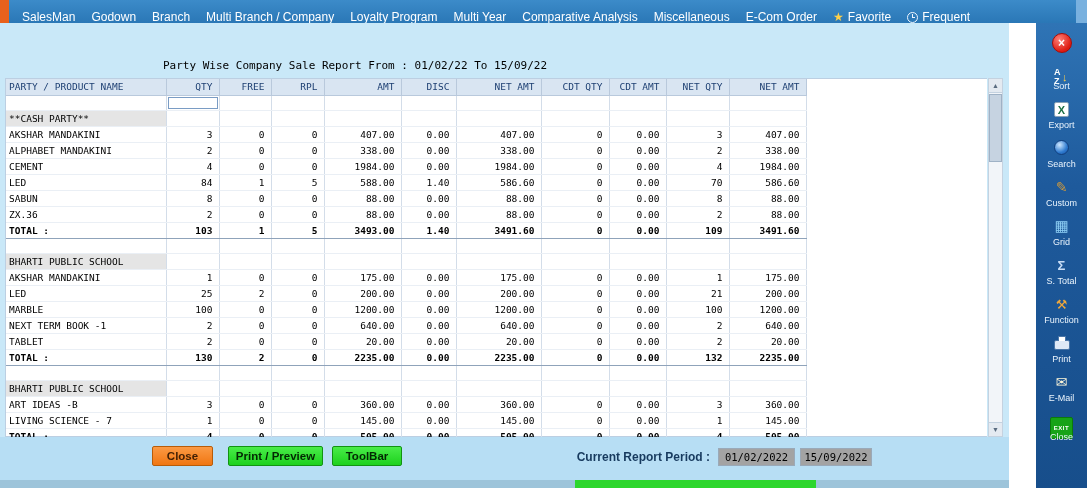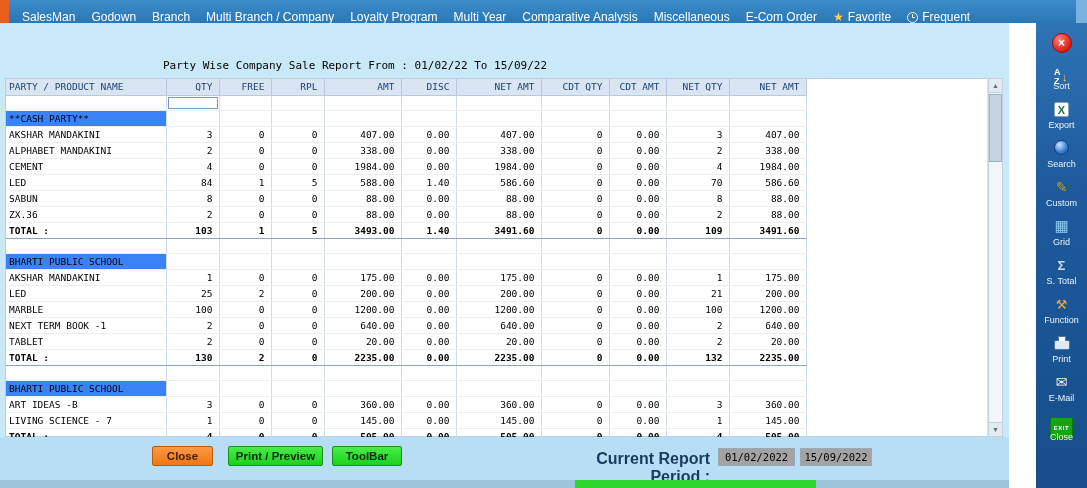--- a/index.html
+++ b/index.html
@@ -31,21 +31,21 @@
               background:#fff; border:1px solid #bccfe2; border-right:none; }
   table.grid { border-collapse:collapse; table-layout:fixed; width:800px;
                font-family:"DejaVu Sans Mono", monospace; font-size:9.5px; color:#000; }
   .grid th { background:#d9e5f2; color:#1d3f72; font-weight:normal; font-size:9.5px; height:16px;
              border-right:1px solid #b9c9dc; border-bottom:1px solid #b9c9dc; padding:0 6px;
              text-align:right; white-space:nowrap; overflow:hidden; }
   .grid th.name { text-align:left; padding-left:3px; }
   .grid td { height:15px; line-height:15px; border-right:1px solid #d3dde9; border-bottom:1px solid #eaeff5;
              padding:0 6px; text-align:right; white-space:nowrap; overflow:hidden; }
   .grid td.name { text-align:left; padding-left:3px; }
-  tr.group td.name { background:#3b82f6; }
+  tr.group td.name { background:#e5e5e5; }
   tr.total td { font-weight:bold; border-top:1px solid #8fa3ba; border-bottom:1px solid #8fa3ba; }
   tr.filter td { padding:1px 1px; }
   .filter-input { width:100%; height:12px; border:1px solid #7a9cc4; outline:none;
                   font:inherit; display:block; background:#fff; }
 
   
   .vscroll { position:absolute; left:988px; top:55px; width:15px; height:359px;
              background:#f2f5f9; border:1px solid #c4d2e0; }
   .vs-btn { position:absolute; left:0; width:13px; height:14px; background:#e4eaf1; color:#5a6c80;
             font-size:7px; text-align:center; line-height:14px; border-bottom:1px solid #c4d2e0; cursor:pointer; }
@@ -57,21 +57,21 @@
   
   .bottombar { position:absolute; left:0; top:414px; width:1009px; height:43px; background:#b7def4; }
   .btn { position:absolute; top:9px; height:20px; border-radius:2px; font-size:11.5px;
          font-weight:bold; cursor:pointer; font-family:"Liberation Sans", sans-serif; }
   .btn.orange { left:152px; width:61px; background:linear-gradient(#fb9a44,#f07612);
                 border:1px solid #b85c08; color:#401f04; }
   .btn.green  { background:linear-gradient(#49ec49,#1dd11d); border:1px solid #129312; color:#032803; }
   .btn.green.pp { left:228px; width:95px; }
   .btn.green.tb { left:332px; width:70px; }
   .period-label { position:absolute; left:556px; top:13px; width:154px; text-align:right;
-                  font-size:16px; font-weight:bold; color:#173a5e; }
+                  font-size:12px; font-weight:bold; color:#173a5e; }
   .date-box { position:absolute; top:11px; height:18px; background:#a3a3a3; border:1px solid #9aa9b8;
               font-family:"DejaVu Sans Mono", monospace; font-size:10.5px; text-align:center; color:#000; }
   .date-box.d1 { left:718px; width:77px; }
   .date-box.d2 { left:800px; width:72px; }
   .bottomstrip { position:absolute; left:0; top:457px; width:1009px; height:8px; background:#9dc4da; }
   .greenbar { position:absolute; left:575px; top:0; width:241px; height:8px; background:#2dd62d; }
 
   
   .sidebar { position:absolute; right:0; top:23px; width:51px; height:465px;
              background:linear-gradient(180deg,#2f74b5 0%,#1e5a9c 35%,#174e8b 100%); }

